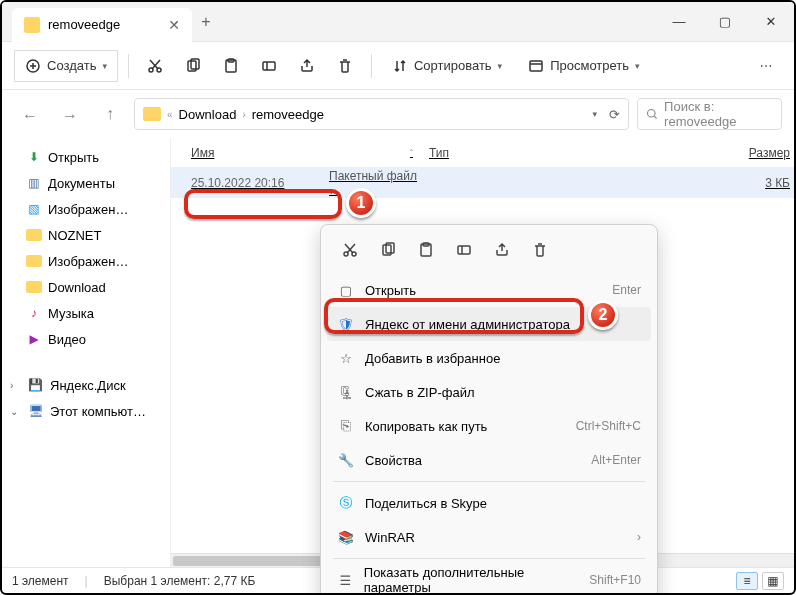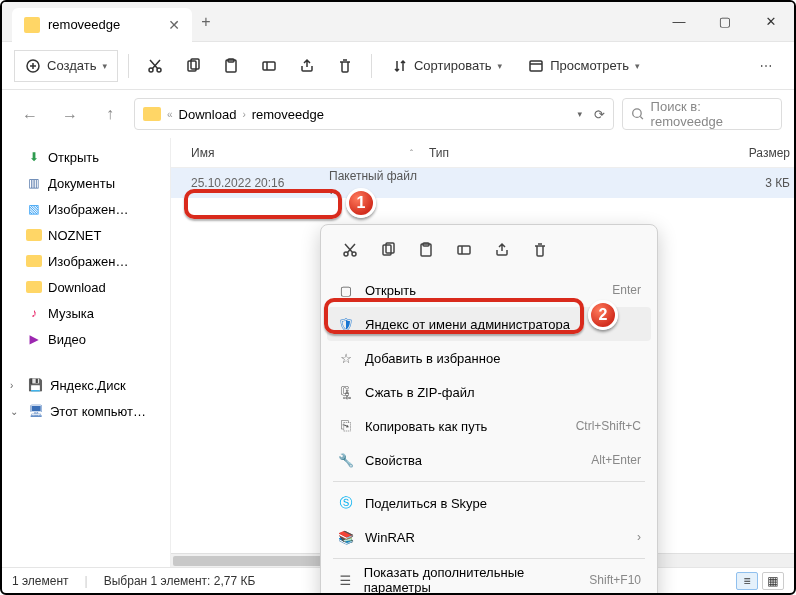--- a/index.html
+++ b/index.html
@@ -14,29 +14,29 @@
 .toolbar { height: 48px; display: flex; align-items: center; padding: 0 12px; gap: 6px; border-bottom: 1px solid #e5e5e5; }
 .tbtn { height: 32px; padding: 0 10px; display: flex; align-items: center; gap: 6px; border-radius: 0; color: #333; font-size: 13px; }
 .tbtn.icon-only { width: 32px; padding: 0; justify-content: center; }
 .tbtn svg { width: 16px; height: 16px; }
 .sep { width: 1px; height: 24px; background: #ddd; margin: 0 4px; }
 .addrbar { height: 48px; display: flex; align-items: center; padding: 0 12px; gap: 8px; }
 .navbtn { width: 32px; height: 32px; display: flex; align-items: center; justify-content: center; color: #888; border-radius: 4px; }
 .breadcrumb { flex: 1; height: 32px; border: 1px solid #ddd; border-radius: 4px; display: flex; align-items: center; padding: 0 8px; font-size: 13px; gap: 6px; }
 .bc-folder { width: 18px; height: 14px; background: #ffd666; border-radius: 2px; }
 .bc-sep { color: #999; font-size: 10px; }
-.searchbox { width: 160px; height: 32px; border: 1px solid #ddd; border-radius: 4px; display: flex; align-items: center; padding: 0 8px; font-size: 13px; color: #888; gap: 6px; }
+.searchbox { width: 145px; height: 32px; border: 1px solid #ddd; border-radius: 4px; display: flex; align-items: center; padding: 0 8px; font-size: 13px; color: #888; gap: 6px; }
 .content { display: flex; height: calc(100% - 40px - 48px - 48px - 26px); }
 .sidebar { width: 168px; padding: 6px 0; overflow: hidden; font-size: 13px; }
 .side-item { display: flex; align-items: center; gap: 6px; padding: 4px 8px 4px 24px; height: 26px; white-space: nowrap; }
 .side-item.has-chev { padding-left: 8px; }
 .chev { width: 12px; color: #666; font-size: 10px; }
 .side-icon { width: 16px; height: 16px; display: flex; align-items: center; justify-content: center; font-size: 12px; }
 .folder-ico { width: 16px; height: 12px; background: #ffd666; border-radius: 2px; }
-.main { flex: 1; display: flex; flex-direction: column; border-left: 1px solid #eee; position: relative; }
+.main { flex: 1; display: flex; flex-direction: column; border-left: 1px solid #eee; position: relative; text-decoration: underline; }
 .colhead { display: flex; height: 30px; align-items: center; border-bottom: 1px solid #eee; font-size: 12px; color: #444; padding-left: 12px; }
 .col { padding: 0 8px; }
 .col-name { width: 238px; display:flex; align-items:center; gap:4px; }
 .col-date { width: 138px; color: #5b7fc7; }
 .col-type { width: 118px; }
 .col-size { flex: 1; text-align: right; padding-right: 4px; }
 .row { display: flex; height: 30px; align-items: center; font-size: 13px; background: #e8f0fb; padding-left: 12px; }
 .row .col { color: #555; font-size: 12px; }
 .row .col-name { color: #000; font-size: 13px; display: flex; align-items: center; gap: 6px; }
 .file-ico { width: 16px; height: 16px; background: #fff; border: 1px solid #999; border-radius: 2px; position: relative; }

